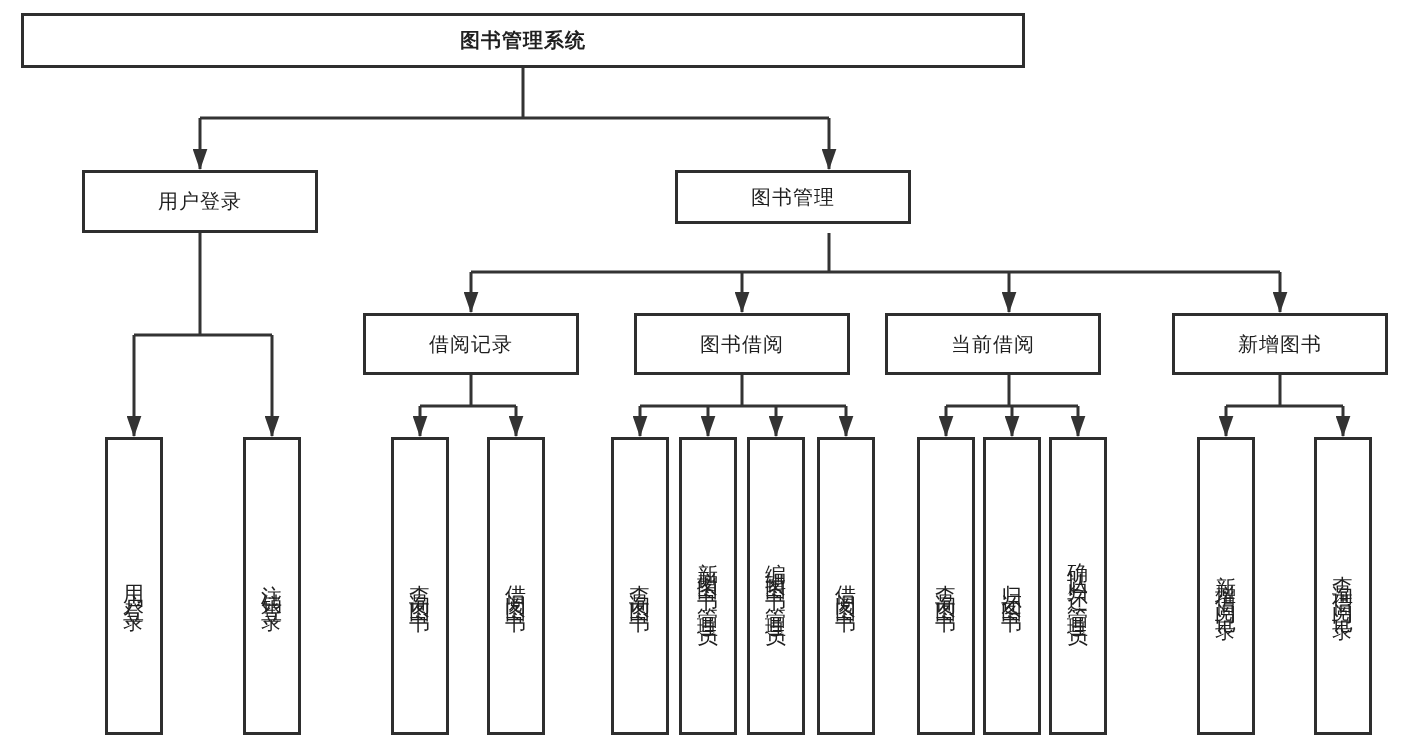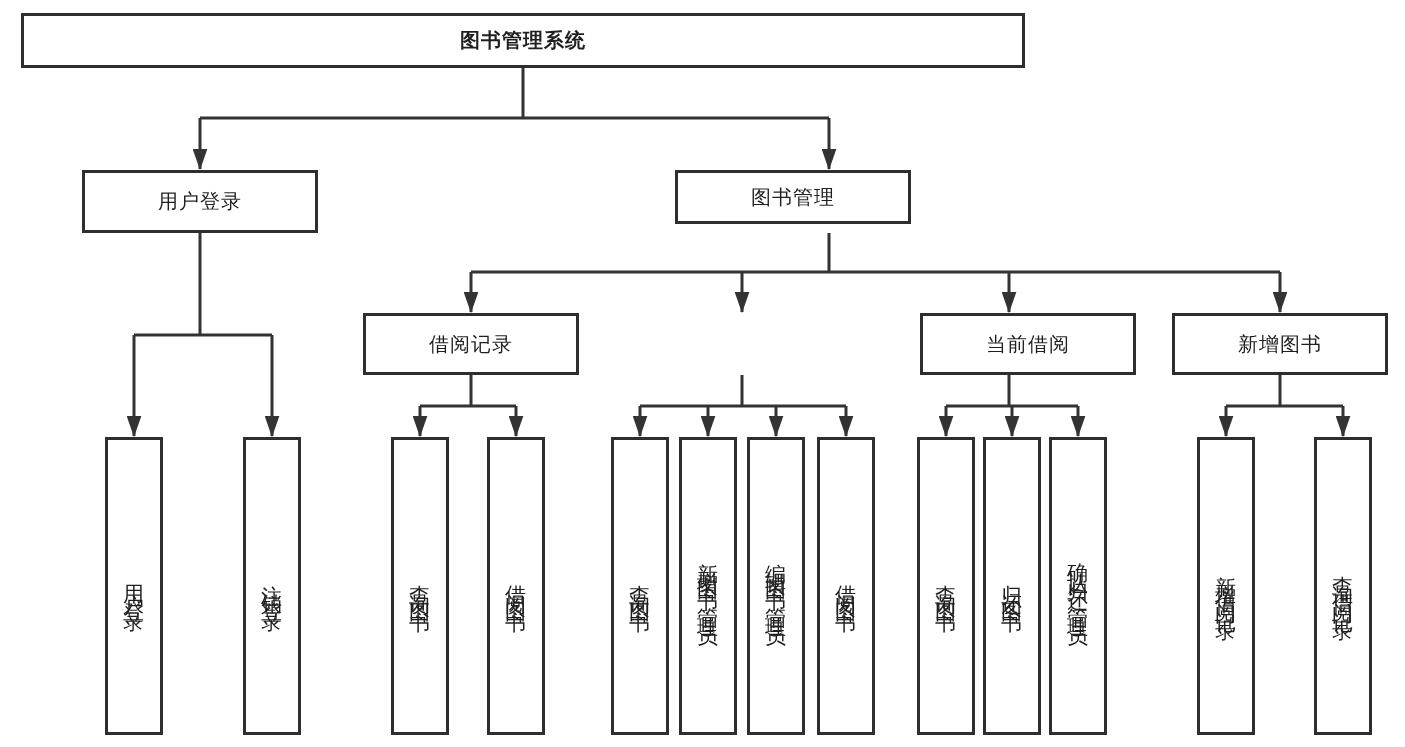--- a/index.html
+++ b/index.html
@@ -115,21 +115,24 @@
   <div class="node h-label" style="left:82px; top:170px; width:236px; height:63px;">
     <span>用户登录</span>
   </div>
   <div class="node h-label" style="left:675px; top:170px; width:236px; height:54px;">
     <span>图书管理</span>
   </div>
 
   <div class="node h-label" style="left:363px; top:313px; width:216px; height:62px;">
     <span>借阅记录</span>
   </div>
-  <div class="node h-label" style="left:920px; top:313px; width:216px; height:62px;">
+  <div class="node h-label" style="left:634px; top:313px; width:216px; height:62px;">
+    <span>图书借阅</span>
+  </div>
+  <div class="node h-label" style="left:885px; top:313px; width:216px; height:62px;">
     <span>当前借阅</span>
   </div>
   <div class="node h-label" style="left:1172px; top:313px; width:216px; height:62px;">
     <span>新增图书</span>
   </div>
 
   <div class="node leaf" style="left:105px;">
     <span class="v-text">用户登录</span>
   </div>
   <div class="node leaf" style="left:243px;">

